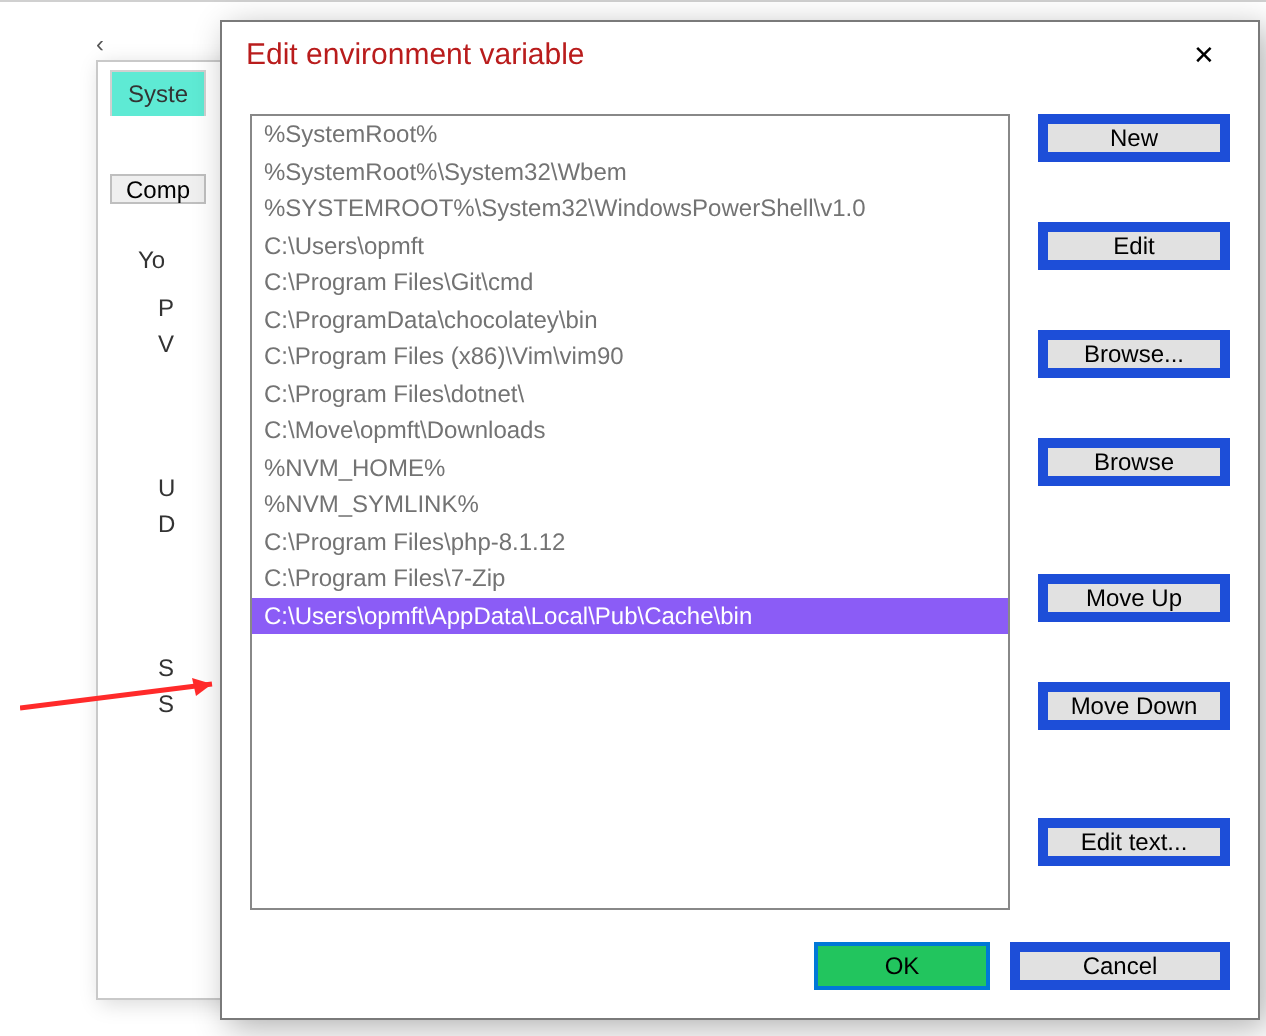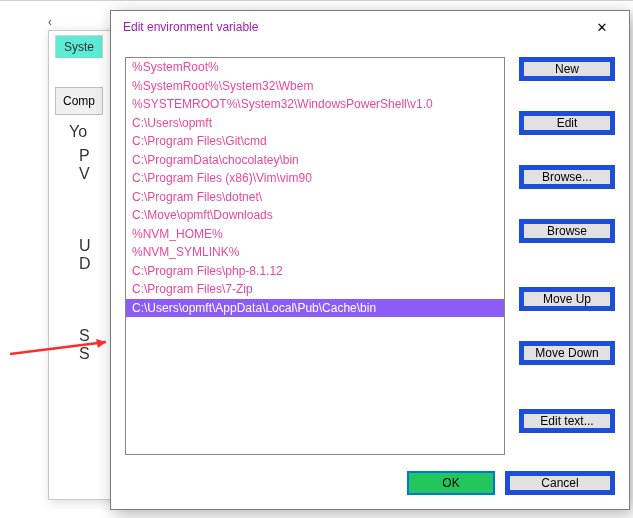--- a/index.html
+++ b/index.html
@@ -28,45 +28,45 @@
     background:#ffffff;
     border:1px solid #c9c9c9;
     box-shadow: 2px 2px 10px rgba(0,0,0,.15);
   }
   .sys-dialog .tab {
     position:absolute; left:6px; top:4px; padding:4px 8px; font-size:12px; color:#333;
     background:#5eead4; border:1px solid #d0d0d0; border-bottom:none;
   }
   .sys-dialog .btn-comp {
     position:absolute; left:6px; top:56px;
-    width:48px; height:28px;
+    width:48px; height:15px;
     font-size:12px;
     border:1px solid #bfbfbf; background:#efefef;
     display:flex; align-items:center; justify-content:center;
   }
   .sys-dialog .labels span {
-    position:absolute; left:20px; font-size:16px; color:#333;
+    position:absolute; left:20px; font-size:12px; color:#333;
   }
   
   .dialog {
     position: absolute;
     left: 110px; top: 10px;
     width: 520px; height: 500px;
     background: #ffffff;
     border: 1px solid #7a7a7a;
     box-shadow: 4px 4px 16px rgba(0,0,0,.3);
     display:flex; flex-direction:column;
   }
   .titlebar {
     height: 32px;
     display:flex; align-items:center; justify-content:space-between;
     padding: 0 10px 0 12px;
     background:#ffffff;
   }
-  .titlebar .title { font-size:12px; color:#a21caf; }
+  .titlebar .title { font-size:15px; color:#b91c1c; }
   .titlebar .close {
     width:34px; height:24px;
     display:flex; align-items:center; justify-content:center;
     font-size:13px; color:#000;
   }
   .body {
     flex:1;
     padding: 14px 14px 8px 14px;
     display:flex; gap:14px;
   }
@@ -75,21 +75,21 @@
     border:1px solid #888;
     background:#ffffff;
     display:flex; flex-direction:column;
     overflow:hidden;
   }
   .listbox .row {
     height: 18.5px;
     line-height:18.5px;
     padding: 0 6px;
     font-size:12px;
-    color:#ec4899;
+    color:#737373;
     white-space:nowrap;
     overflow:hidden; text-overflow:ellipsis;
   }
   .listbox .row.selected {
     background:#8b5cf6;
     color:#ffffff;
   }
   .btncol {
     width: 96px;
     display:flex; flex-direction:column;

